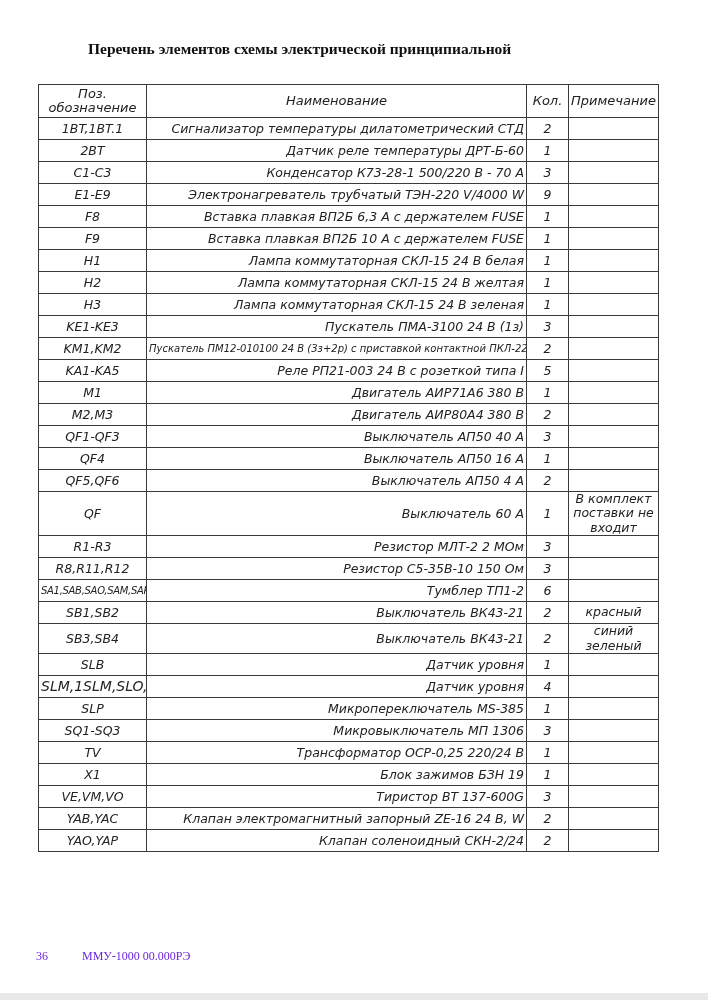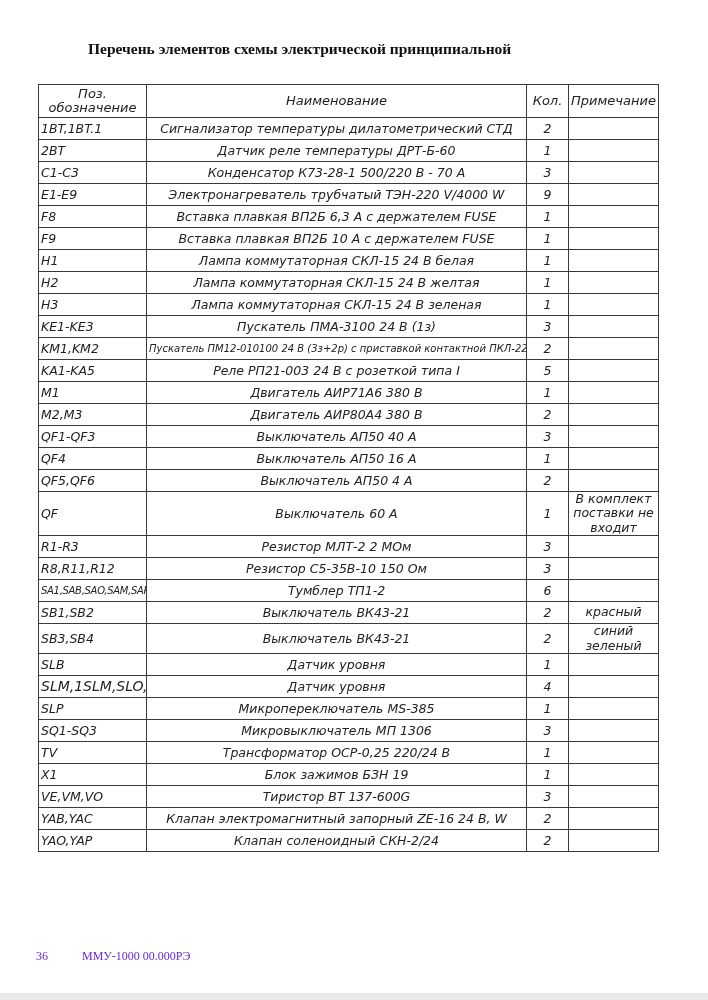--- a/index.html
+++ b/index.html
@@ -18,22 +18,22 @@
   table.elements col.c-pos{width:108px;}
   table.elements col.c-name{width:380px;}
   table.elements col.c-qty{width:42px;}
   table.elements col.c-note{width:90px;}
   table.elements th, table.elements td{
     border:1px solid #3a3a3a;padding:0 2px;overflow:hidden;
     font-style:italic;font-weight:normal;color:#222;
   }
   table.elements thead th{height:32px;text-align:center;font-size:13px;line-height:1.1;}
   table.elements tbody td{height:21px;font-size:12.5px;}
-  td.pos-cell{text-align:left;white-space:nowrap;}
-  td.name-cell{text-align:center;padding-left:5px;white-space:nowrap;}
+  td.pos-cell{text-align:center;white-space:nowrap;}
+  td.name-cell{text-align:right;padding-left:5px;white-space:nowrap;}
   td.qty-cell{text-align:center;}
   td.note-cell{text-align:center;font-size:9px;line-height:1.15;white-space:pre-line;}
   td.pos-cell.s{font-size:14px;}
   td.pos-cell.xs{font-size:10px;letter-spacing:-0.3px;}
   td.name-cell.tight{font-size:10px;}
   .doc-caption{
     position:absolute;left:0;right:0;top:898px;text-align:center;
     font-family:"Liberation Serif", serif;font-weight:bold;font-size:14.5px;color:#111;
   }
   .doc-footer{

